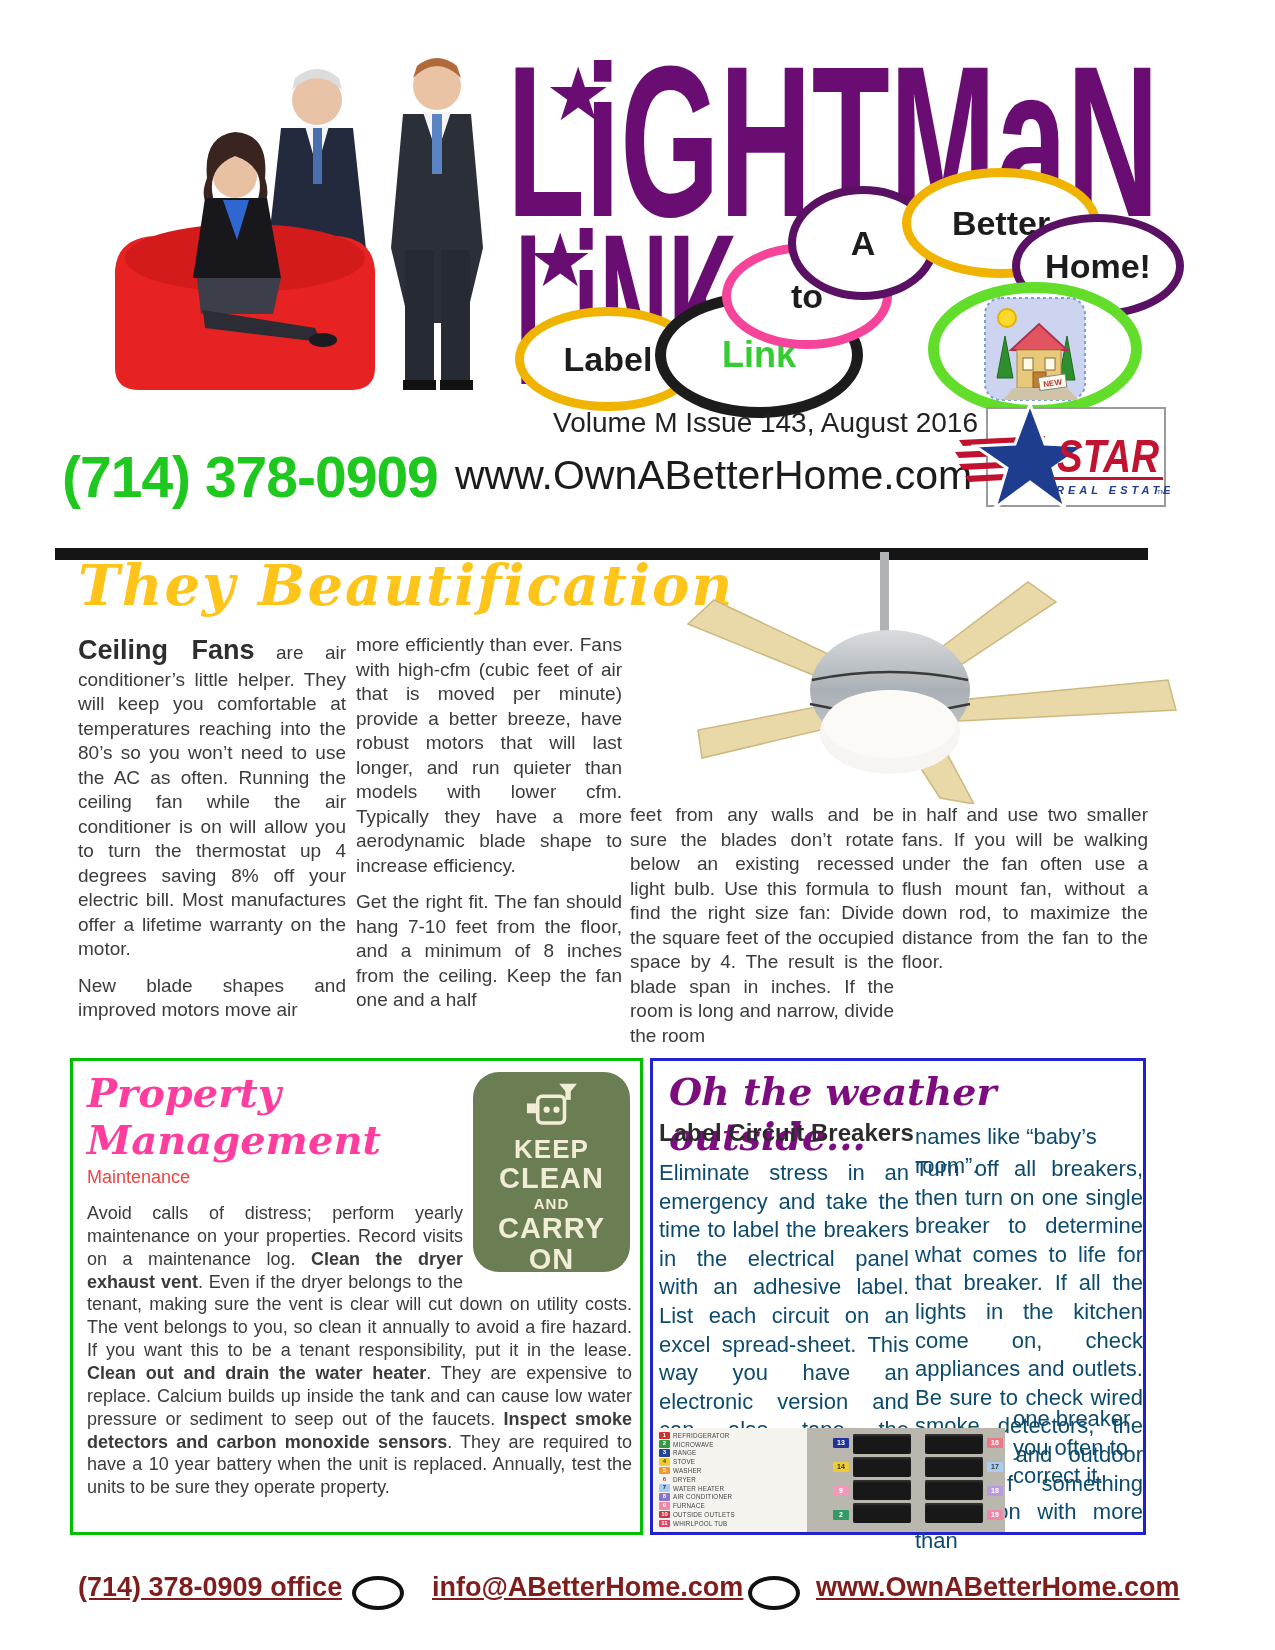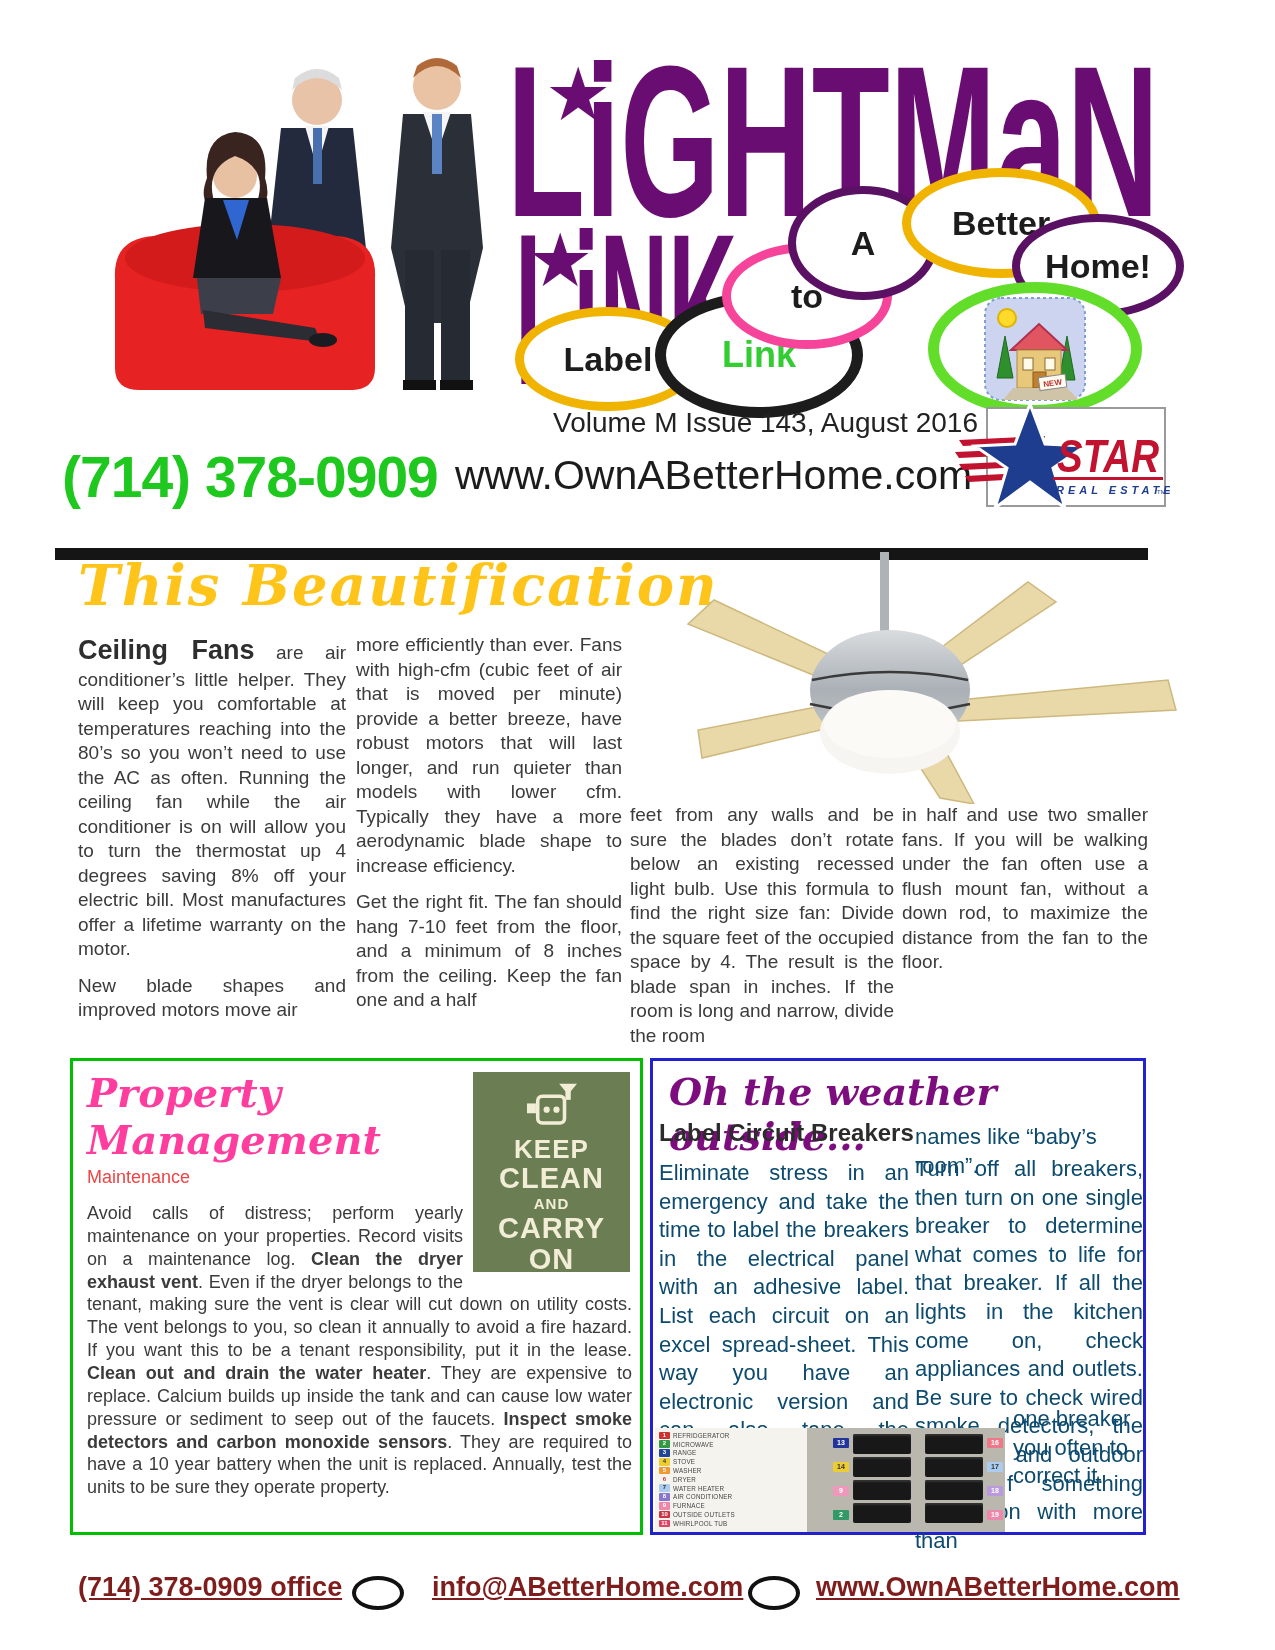--- a/index.html
+++ b/index.html
@@ -20,21 +20,21 @@
   
   .hb-title{font-size:56px;color:#FFC41A;letter-spacing:2px;}
   .col{position:absolute;}
   
   .pm-box{position:absolute;left:70px;top:1058px;width:573px;height:477px;border:3px solid #00BF00;
           box-sizing:border-box;padding:8px 8px 0 14px;}
   .pm-title{font-size:40px;color:#FF3D9E;margin:0 0 4px 0;}
   .pm-sub{font-size:18px;font-weight:normal;color:#ef4444;margin:2px 0 14px 0;}
   .pm-text{font-size:18px;line-height:1.27;text-align:justify;color:#3b3b3b;}
   .poster{float:right;width:157px;height:200px;background:#6B7D52;margin:3px 2px 10px 10px;
-          text-align:center;color:#F2EDD6;font-weight:bold;}
+          text-align:center;color:#F2EDD6;font-weight:bold;border-radius:26px;}
   .poster .ln1{font-size:26px;letter-spacing:1px;line-height:1.05;}
   .poster .ln2{font-size:29px;letter-spacing:1px;line-height:1.05;}
   .poster .lnAnd{font-size:15px;letter-spacing:1px;line-height:1.3;}
   .wx-box{position:absolute;left:650px;top:1058px;width:496px;height:477px;border:3px solid #2121CE;
           box-sizing:border-box;}
   .wx-title{font-size:38px;color:#7D0C7E;}
   .wx-sub{font-size:24px;font-weight:bold;color:#2b2b2b;}
   .wx-text{font-size:22px;line-height:1.3;text-align:justify;color:#0c4a6e;}
   
   .panel{position:absolute;left:2px;top:367px;width:350px;height:104px;background:#b9b7ae;display:flex;}
@@ -157,21 +157,21 @@
     </g>
     <polygon points="95,6 110,46 150,48 118,70 130,110 95,84 60,110 72,70 40,48 80,46" fill="#1E3D8F" stroke="#ffffff" stroke-width="3"></polygon>
     <text x="122" y="74" font-family="Liberation Sans, sans-serif" font-weight="bold" font-style="italic" font-size="46" fill="#C1122F" textLength="102" lengthAdjust="spacingAndGlyphs">STAR</text>
     <rect x="118" y="79" width="110" height="3" fill="#C1122F"></rect>
     <text x="121" y="96" font-family="Liberation Sans, sans-serif" font-weight="bold" font-style="italic" font-size="11" letter-spacing="4" fill="#1E3D8F">REAL ESTATE</text>
     <text x="222" y="96" font-size="6" fill="#1E3D8F">TM</text>
   </svg>
 
   <div class="abs black-bar" style="left:55px;top:548px;width:1093px;height:12px;"></div>
 
-  <div class="abs script hb-title" style="left:78px;top:552px;">This Beautification</div>
+  <div class="abs script hb-title" style="left:78px;top:552px;">They Beautification</div>
 
   <div class="col body-text" style="left:78px;top:633px;width:268px;">
     <p style="margin:0 0 12px 0;"><b style="font-size:27px;color:#2e2e2e;">Ceiling Fans</b><span> are air conditioner’s little helper. They will keep you comfortable at temperatures reaching into  the 80’s so you won’t need to use the AC as often. Running the ceiling fan while the air conditioner is on will allow you to turn the thermostat up 4 degrees saving 8% off your electric bill. Most manufactures offer a lifetime warranty on the motor.</span></p>
     <p style="margin:0;">New blade shapes and improved motors move air</p>
   </div>
 
   <div class="col body-text" style="left:356px;top:633px;width:266px;">
     <p style="margin:0 0 12px 0;">more efficiently than ever. Fans with high-cfm (cubic feet of air that is moved per minute) provide a better breeze, have robust motors that will last longer, and run quieter than models with lower cfm. Typically they have a more aerodynamic blade shape to increase efficiency.</p>
     <p style="margin:0;">Get the right fit. The fan should hang 7-10 feet from the floor, and a minimum of 8 inches from the ceiling. Keep the fan one and a half</p>
   </div>

